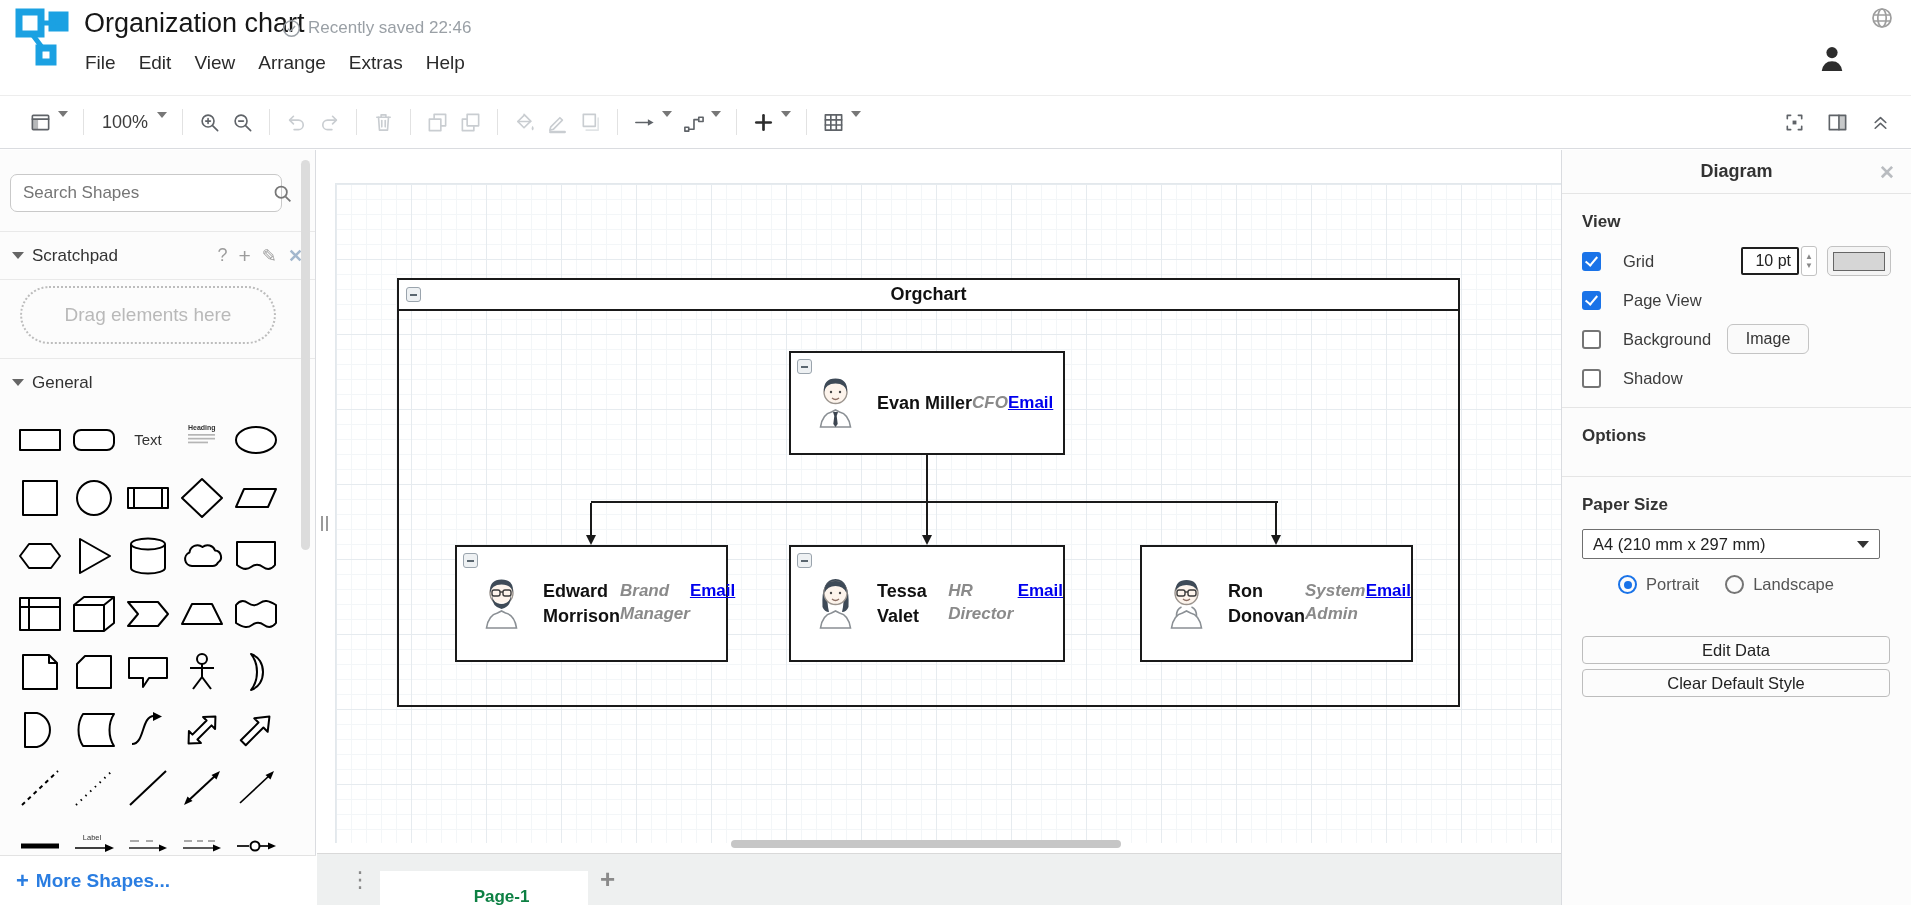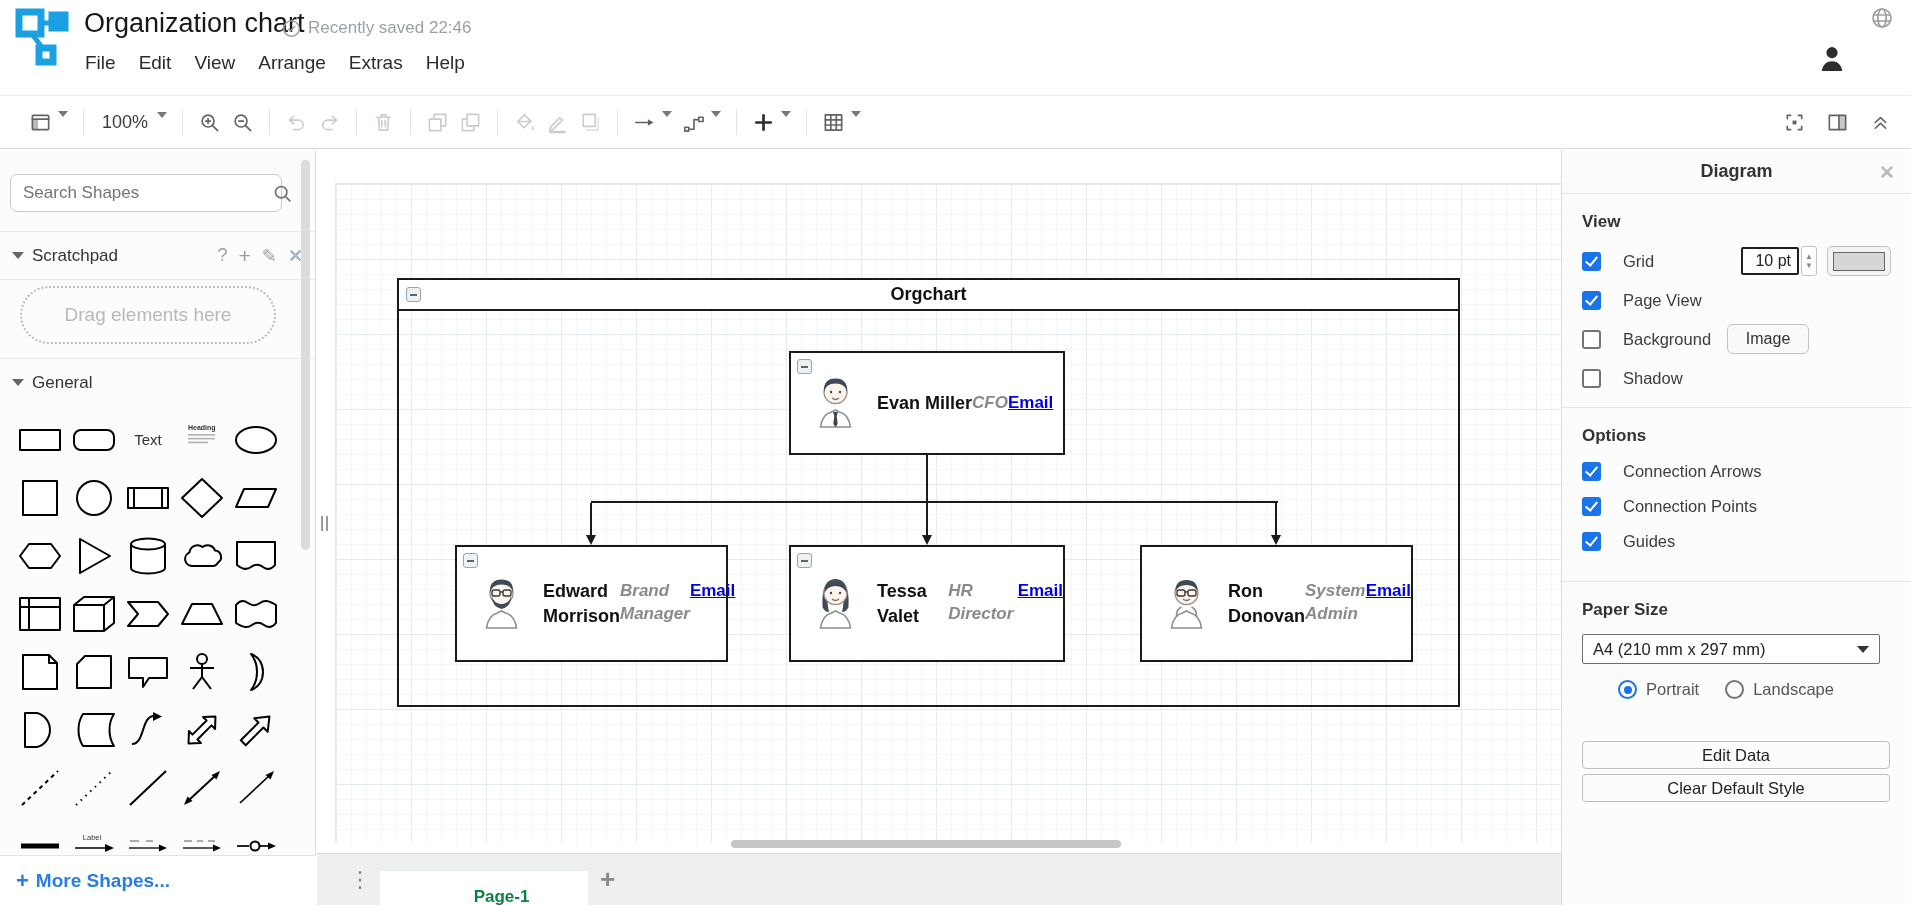--- a/index.html
+++ b/index.html
@@ -816,34 +816,20 @@
       </div>
       <div class="opt-row" style="margin-bottom:2px;">
         <span class="chk off"></span>
         <span class="opt-label">Shadow</span>
       </div>
     </div>
     <div class="panel-sec-div"></div>
 
     <div class="panel-section">
       <div class="sec-head">Options</div>
-      <div id="options-rows">
-          <div class="opt-row">
-            <span class="chk on"></span>
-            <span class="opt-label">Connection Arrows</span>
-          </div>
-          <div class="opt-row">
-            <span class="chk on"></span>
-            <span class="opt-label">Connection Points</span>
-          </div>
-          <div class="opt-row">
-            <span class="chk on"></span>
-            <span class="opt-label">Guides</span>
-          </div>
-        </div>
     </div>
     <div class="panel-sec-div"></div>
 
     <div class="panel-section">
       <div class="sec-head">Paper Size</div>
       <div class="paper-select">
         <span>A4 (210 mm x 297 mm)</span>
         <span class="sel-chev"></span>
       </div>
       <div class="radio-row">

